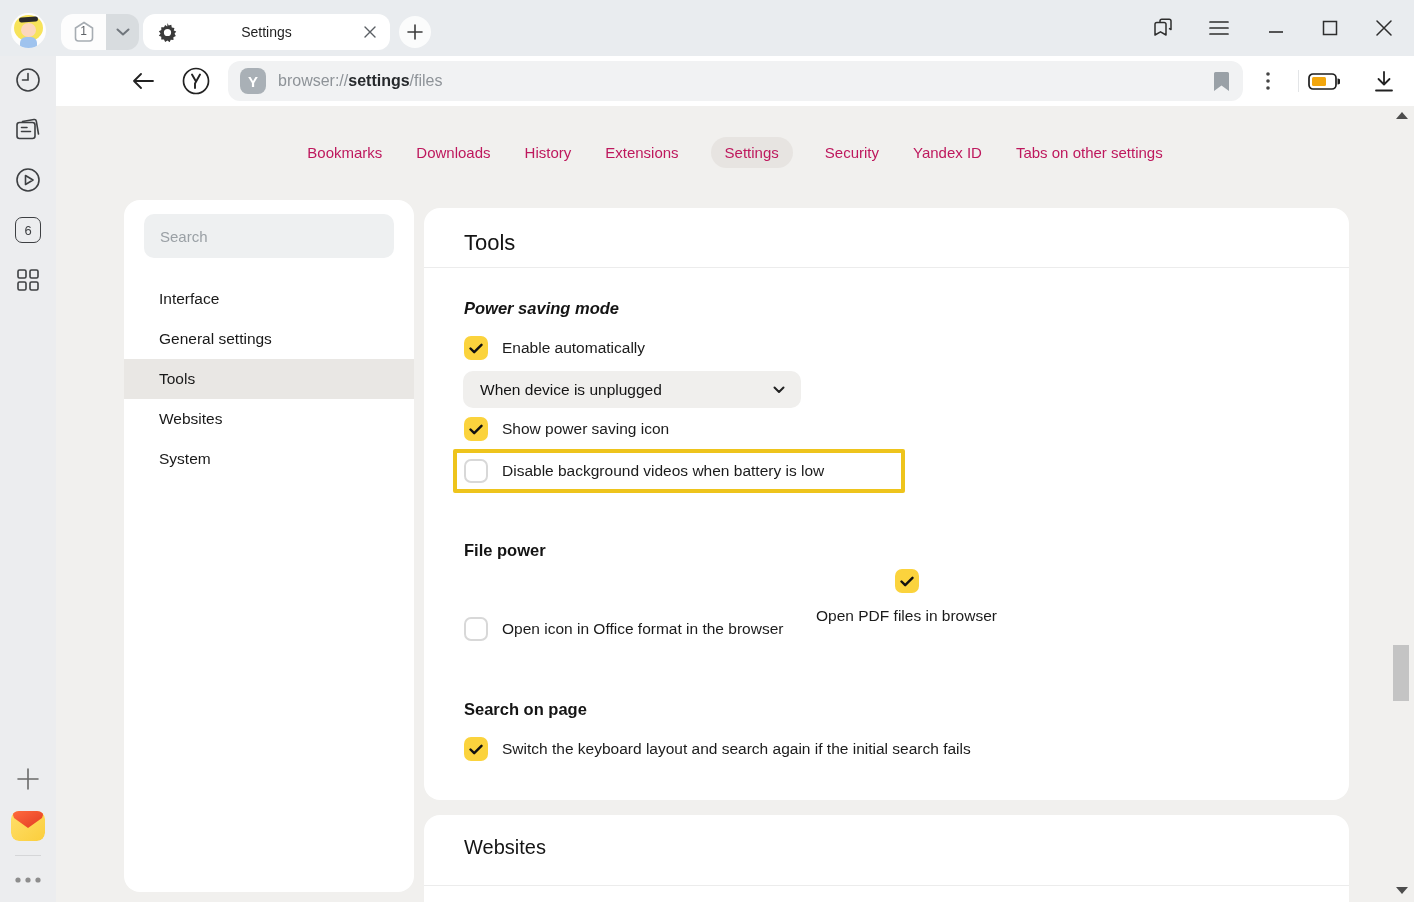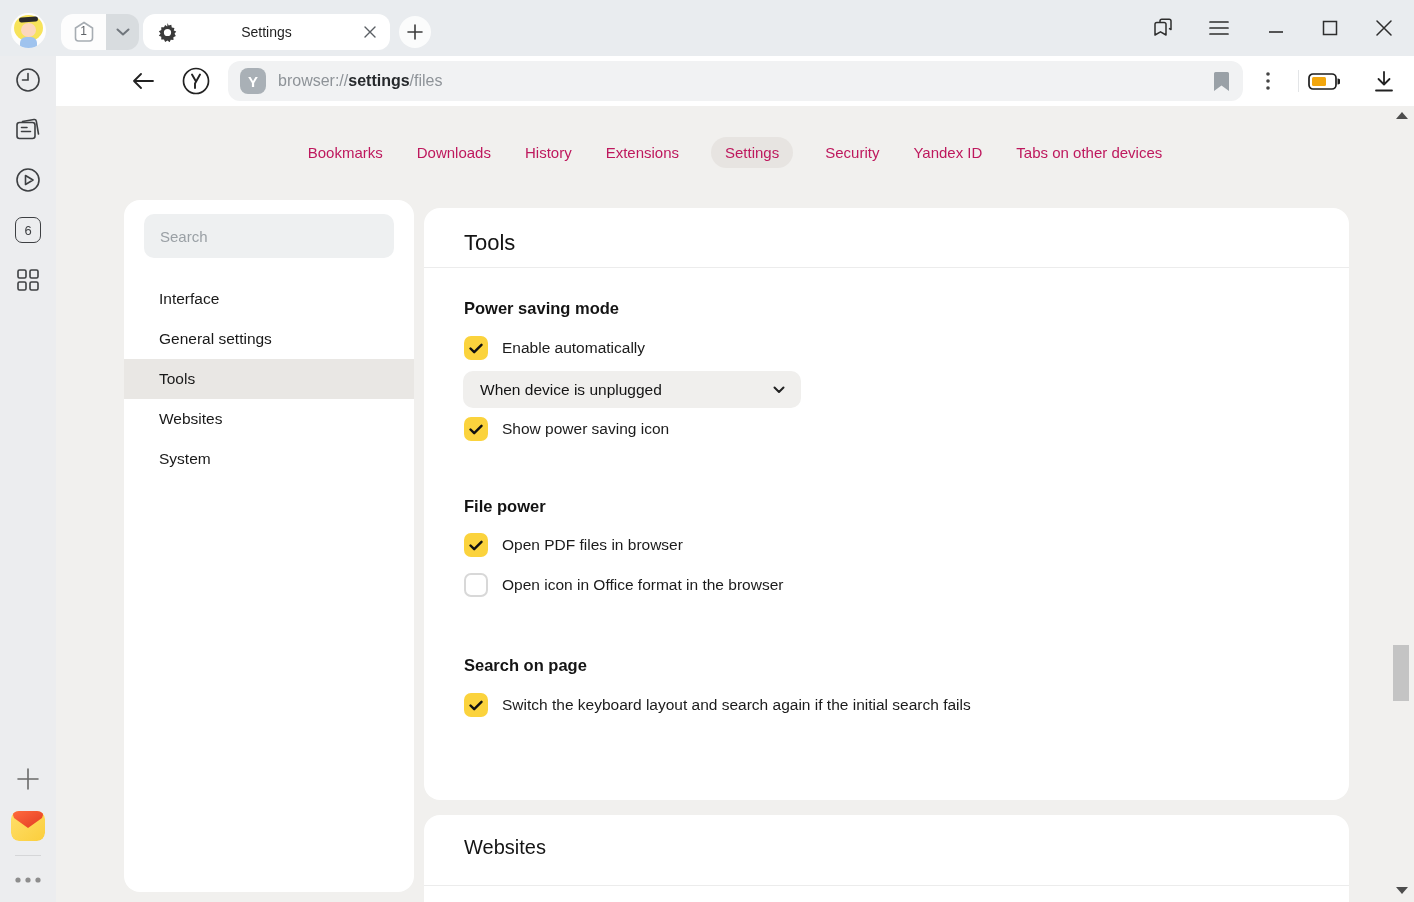--- a/index.html
+++ b/index.html
@@ -74,21 +74,21 @@
   .side-item { height:40px; display:flex; align-items:center; padding-left:35px; font-size:15.5px; color:#191919; cursor:pointer; }
   .side-item.active { background:#e9e7e4; }
 
   
   .card { position:absolute; background:#ffffff; border-radius:16px; }
   .card-tools { left:424px; top:208px; width:925px; height:592px; }
   .card-sites { left:424px; top:815px; width:925px; height:140px; }
   .card-title { margin:20px 0 0 40px; font-size:22px; font-weight:500; color:#141414; line-height:30px; }
   .card-divider { margin-top:9px; height:1px; background:#ececec; width:100%; }
   .sec-head { margin:0 0 0 40px; font-size:16.5px; font-weight:700; color:#141414; line-height:24px; }
-  .sh-power { margin-top:28px; }
+  .sh-power { margin-top:28px;font-style:italic; }
   .sh-files { margin-top:45px; }
   .sh-search { margin-top:48px; }
   .row { margin-left:40px; height:40px; display:flex; align-items:center; gap:14px; cursor:pointer; }
   .row .lbl { font-size:15.5px; color:#1b1b1b; }
   .cb { width:24px; height:24px; border-radius:7px; background:#ffffff; border:2px solid #d8d8d8;
         display:flex; align-items:center; justify-content:center; flex:0 0 auto; }
   .cb svg { display:none; }
   .cb.checked { background:#fbd33d; border-color:#fbd33d; }
   .cb.checked svg { display:block; }
   .select { margin:3px 0 0 39px; width:338px; height:37px; background:#f0efed; border-radius:10px;
@@ -305,21 +305,21 @@
   </div>
 
   <div class="navrow">
     <span class="nav-item">Bookmarks</span>
     <span class="nav-item">Downloads</span>
     <span class="nav-item">History</span>
     <span class="nav-item">Extensions</span>
     <span class="nav-item active">Settings</span>
     <span class="nav-item">Security</span>
     <span class="nav-item">Yandex ID</span>
-    <span class="nav-item">Tabs on other devices</span>
+    <span class="nav-item">Tabs on other settings</span>
   </div>
 
   <div class="panel">
     <input class="search" type="text" placeholder="Search" style="">
     <div class="side-items">
       <div class="side-item">Interface</div>
       <div class="side-item">General settings</div>
       <div class="side-item active">Tools</div>
       <div class="side-item">Websites</div>
       <div class="side-item">System</div>
@@ -352,24 +352,32 @@
 
     <div class="row" style="margin-top:1px;">
       <span class="cb checked">
         <svg width="14" height="11" viewBox="0 0 14 11">
             <path d="M1.5 5.5 L5.2 9.2 L12.5 1.8" fill="none" stroke="#111" stroke-width="2.4" stroke-linecap="round" stroke-linejoin="round"></path>
           </svg>
       </span>
       <span class="lbl">Show power saving icon</span>
     </div>
 
+    <div class="hl-box">
+      <div class="row">
+        <span class="cb">
+          
+        </span>
+        <span class="lbl">Disable background videos when battery is low</span>
+      </div>
+    </div>
 
     <div class="sec-head sh-files">File power</div>
 
-    <div class="row" style="margin-top:7px;">
+    <div class="row" style="margin-top:7px;flex-direction:column;">
       <span class="cb checked">
         <svg width="14" height="11" viewBox="0 0 14 11">
             <path d="M1.5 5.5 L5.2 9.2 L12.5 1.8" fill="none" stroke="#111" stroke-width="2.4" stroke-linecap="round" stroke-linejoin="round"></path>
           </svg>
       </span>
       <span class="lbl">Open PDF files in browser</span>
     </div>
 
     <div class="row">
       <span class="cb">

